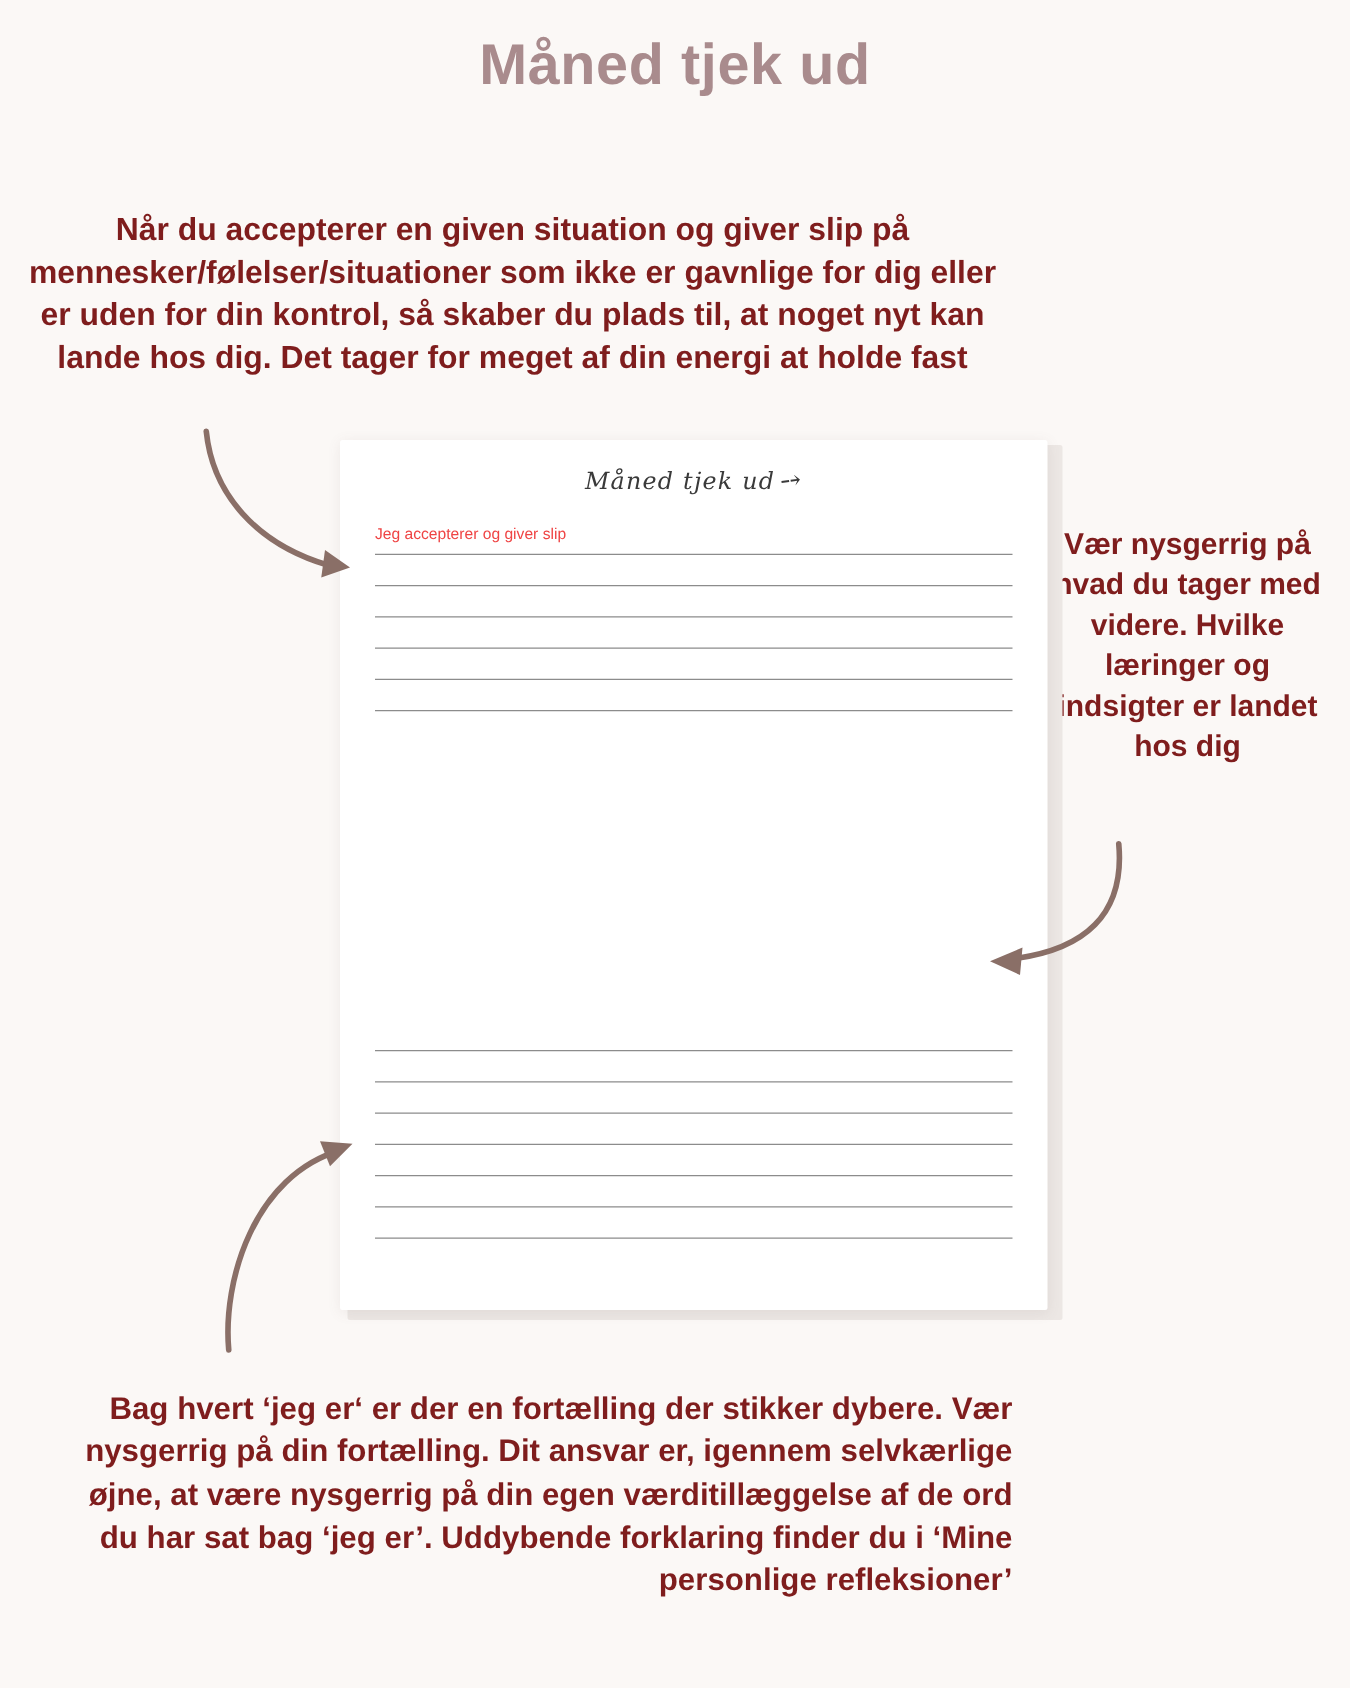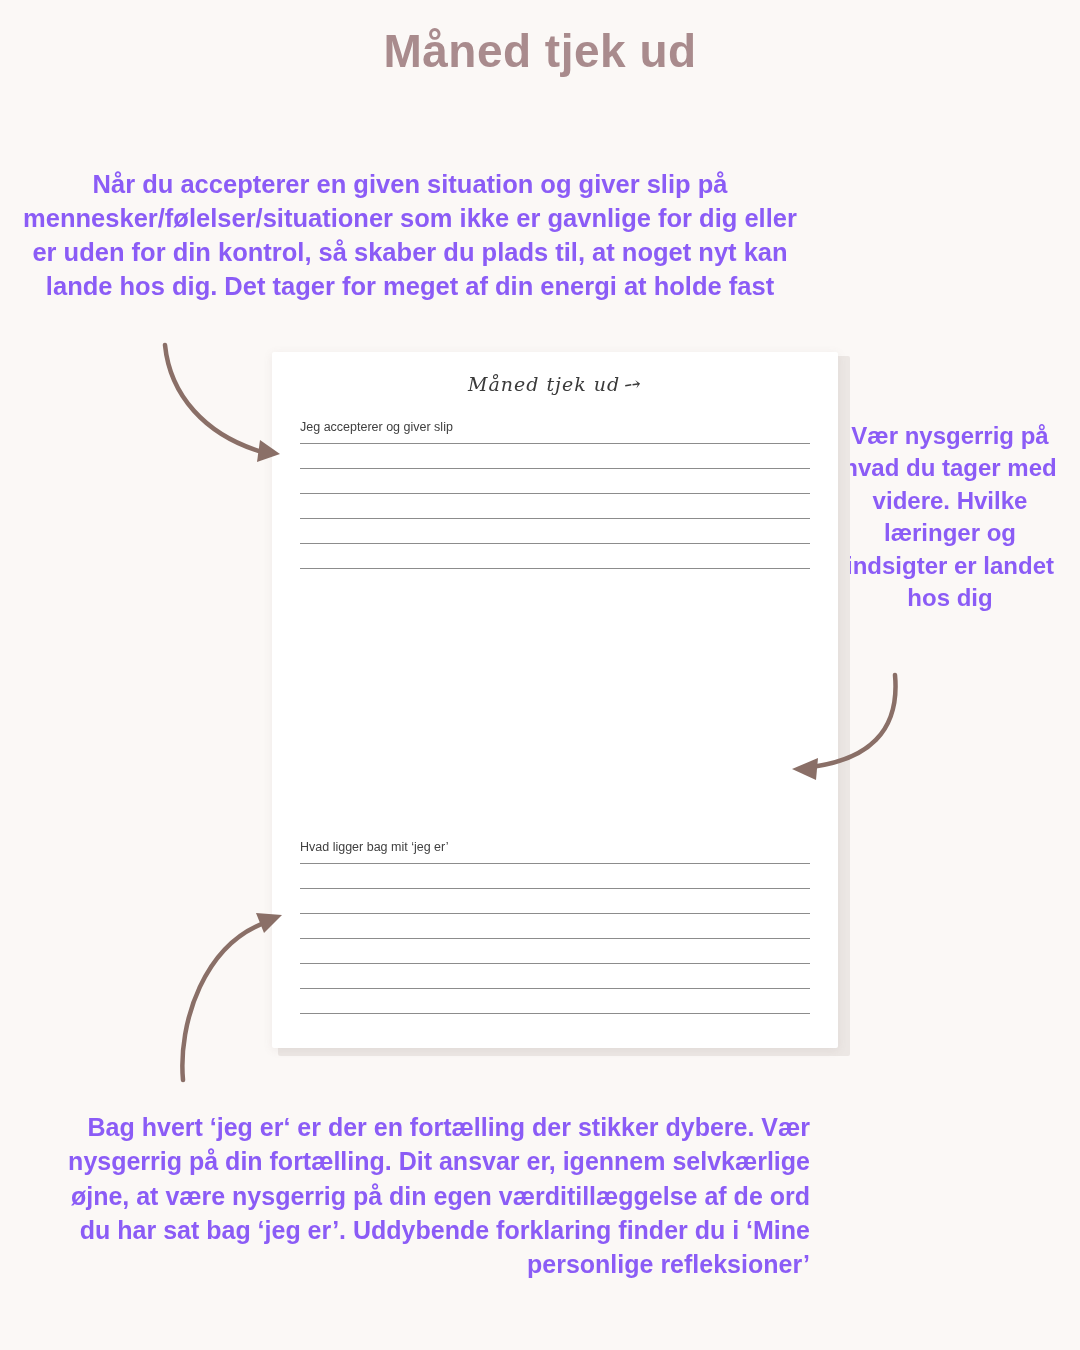--- a/index.html
+++ b/index.html
@@ -22,21 +22,21 @@
     width: 1080px;
     text-align: center;
     font-size: 46px;
     font-weight: bold;
     color: #a98b8d;
     letter-spacing: 0.5px;
   }
 
   .annotation {
     position: absolute;
-    color: #8b5cf6;
+    color: #7f1d1d;
     font-weight: bold;
     line-height: 1.33;
   }
 
   .annotation-top {
     top: 168px;
     left: 10px;
     width: 800px;
     text-align: center;
     font-size: 25.5px;
@@ -101,21 +101,21 @@
     margin-left: 4px;
   }
 
   .section {
     position: absolute;
     left: 28px;
     width: 510px;
   }
   .section-label {
     font-size: 12.5px;
-    color: #404040;
+    color: #ef4444;
     margin-bottom: 9px;
     font-family: "Liberation Sans", sans-serif;
   }
   .rule {
     height: 0;
     border-bottom: 1px solid #8c8c8c;
     margin-bottom: 24px;
   }
   .rule:last-child { margin-bottom: 0; }
 
@@ -161,21 +161,20 @@
     <div class="rule"></div>
     <div class="rule"></div>
     <div class="rule"></div>
     <div class="rule"></div>
     <div class="rule"></div>
     <div class="rule"></div>
   </div>
 
 
   <div class="section section-3">
-    <div class="section-label">Hvad ligger bag mit ‘jeg er’</div>
     <div class="rule"></div>
     <div class="rule"></div>
     <div class="rule"></div>
     <div class="rule"></div>
     <div class="rule"></div>
     <div class="rule"></div>
     <div class="rule"></div>
   </div>
 </div>
 

